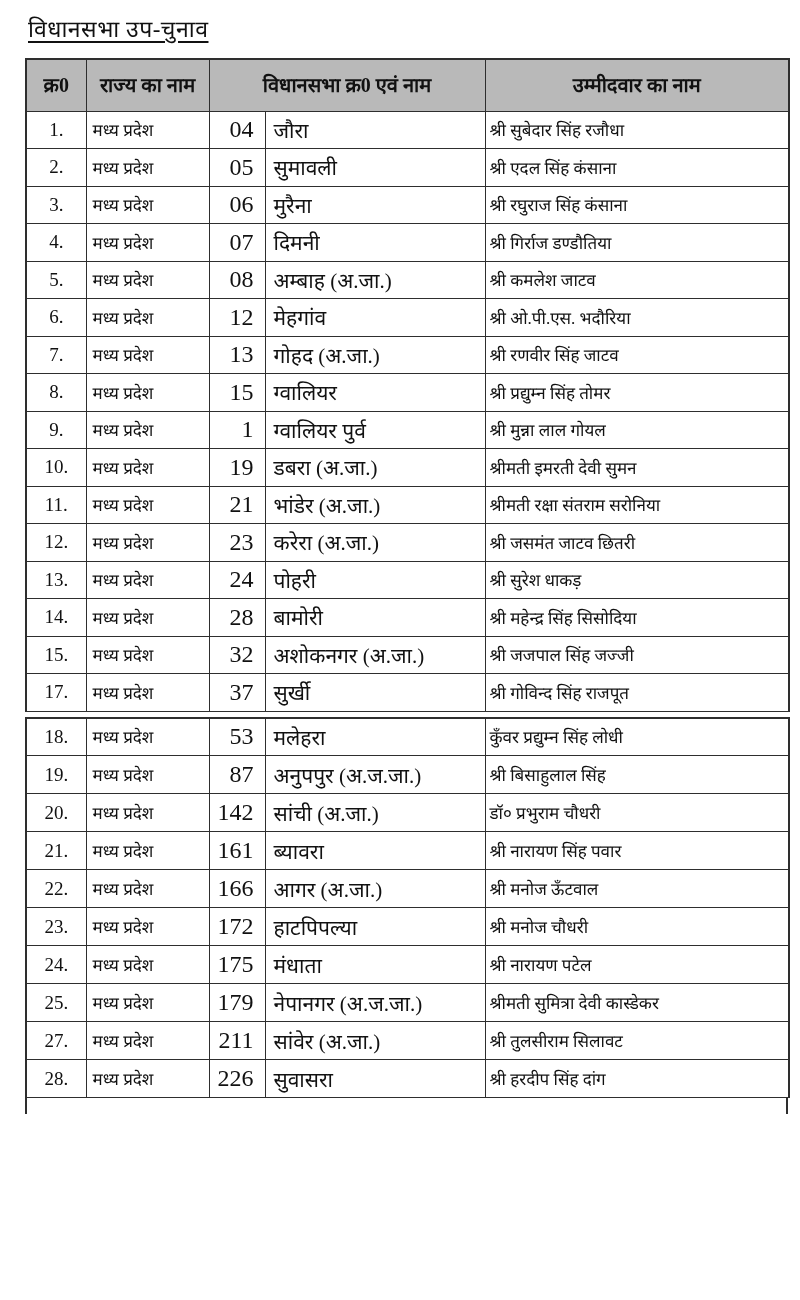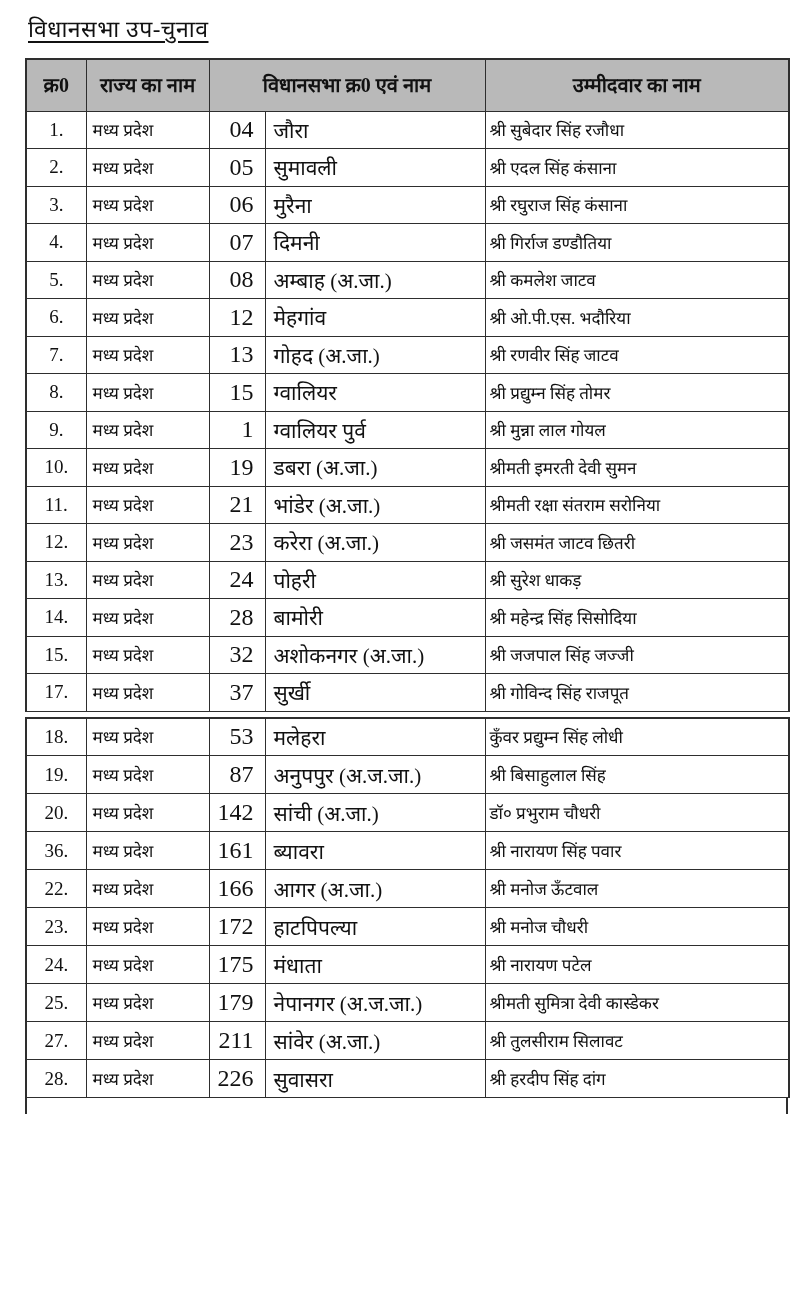--- a/index.html
+++ b/index.html
@@ -230,21 +230,21 @@
     <td class="c-cand">श्री बिसाहुलाल सिंह</td>
   </tr>
         <tr>
     <td class="c-sn">20.</td>
     <td class="c-state">मध्य प्रदेश</td>
     <td class="c-num">142</td>
     <td class="c-const">सांची (अ.जा.)</td>
     <td class="c-cand">डॉ० प्रभुराम चौधरी</td>
   </tr>
         <tr>
-    <td class="c-sn">36.</td>
+    <td class="c-sn">21.</td>
     <td class="c-state">मध्य प्रदेश</td>
     <td class="c-num">161</td>
     <td class="c-const">ब्यावरा</td>
     <td class="c-cand">श्री नारायण सिंह पवार</td>
   </tr>
         <tr>
     <td class="c-sn">22.</td>
     <td class="c-state">मध्य प्रदेश</td>
     <td class="c-num">166</td>
     <td class="c-const">आगर (अ.जा.)</td>

